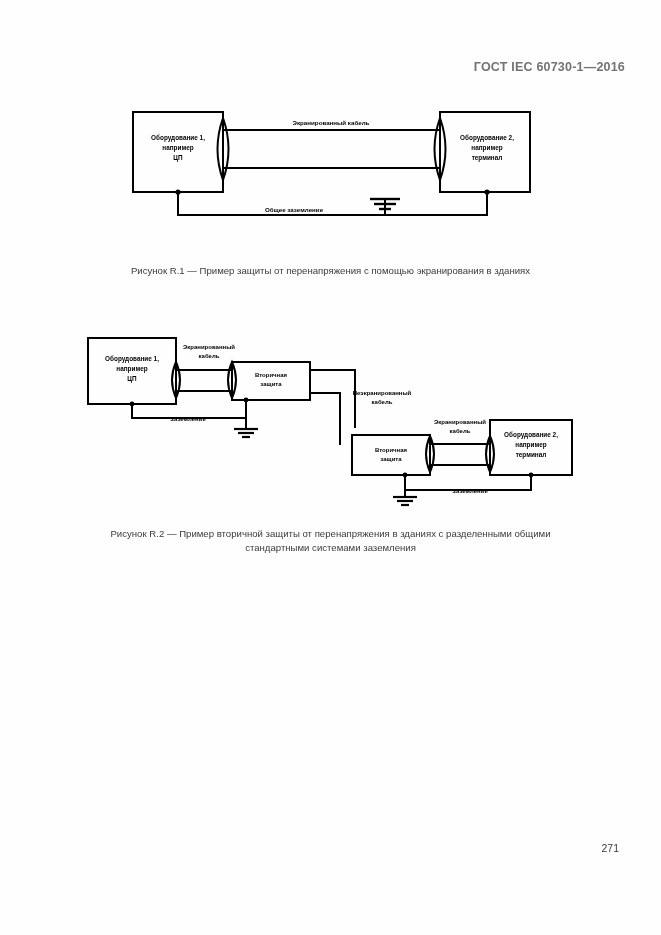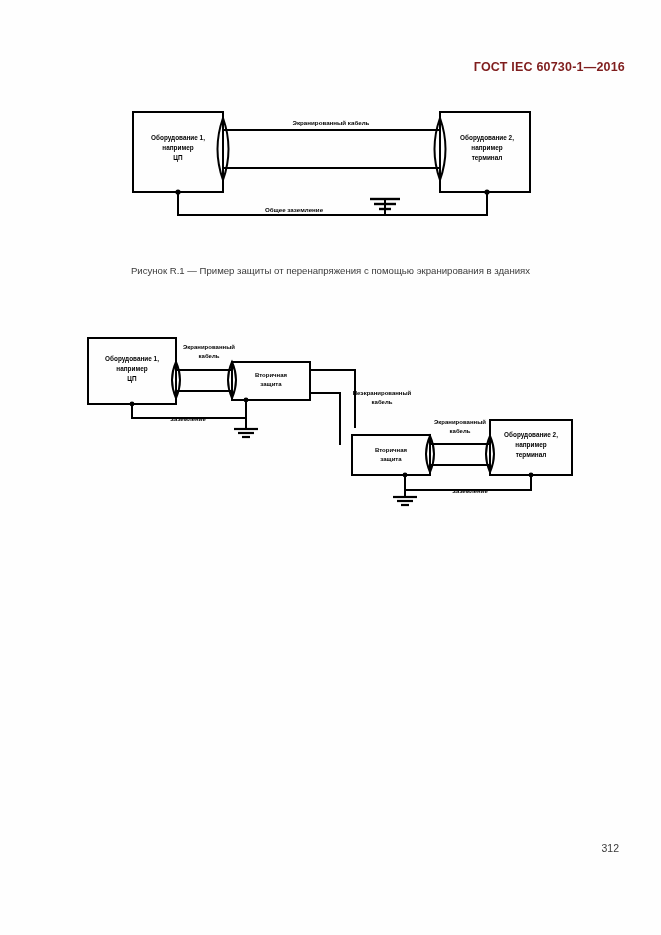--- a/index.html
+++ b/index.html
@@ -22,21 +22,21 @@
     height: 935px;
     background: #fefefe;
   }
   .page-header {
     position: absolute;
     right: 36px;
     top: 60px;
     font-size: 12.5px;
     font-weight: bold;
     letter-spacing: 0.2px;
-    color: #7f1d1d;
+    color: #737373;
     white-space: nowrap;
   }
   .figure-block {
     position: absolute;
     left: 0;
     width: 661px;
   }
   #figure-1 { top: 100px; height: 135px; }
   #figure-2 { top: 325px; height: 190px; }
 
@@ -178,16 +178,20 @@
 
       <line class="wire" x1="405" y1="165" x2="405" y2="172" stroke-width="2"></line>
       <line class="wire" x1="393" y1="172" x2="417" y2="172" stroke-width="2.2"></line>
       <line class="wire" x1="397" y1="176" x2="413" y2="176" stroke-width="2.2"></line>
       <line class="wire" x1="401" y1="180" x2="409" y2="180" stroke-width="2.2"></line>
 
       <text class="lbl-small" x="470" y="168" text-anchor="middle">Заземление</text>
     </svg>
   </div>
 
+  <div class="caption" id="caption-2">
+    <span class="caption-line">Рисунок R.2 — Пример вторичной защиты от перенапряжения в зданиях с разделенными общими</span>
+    <span class="caption-line">стандартными системами заземления</span>
+  </div>
 
-  <div class="page-number">312</div>
+  <div class="page-number">271</div>
 
 </div>
 
 </body></html>

